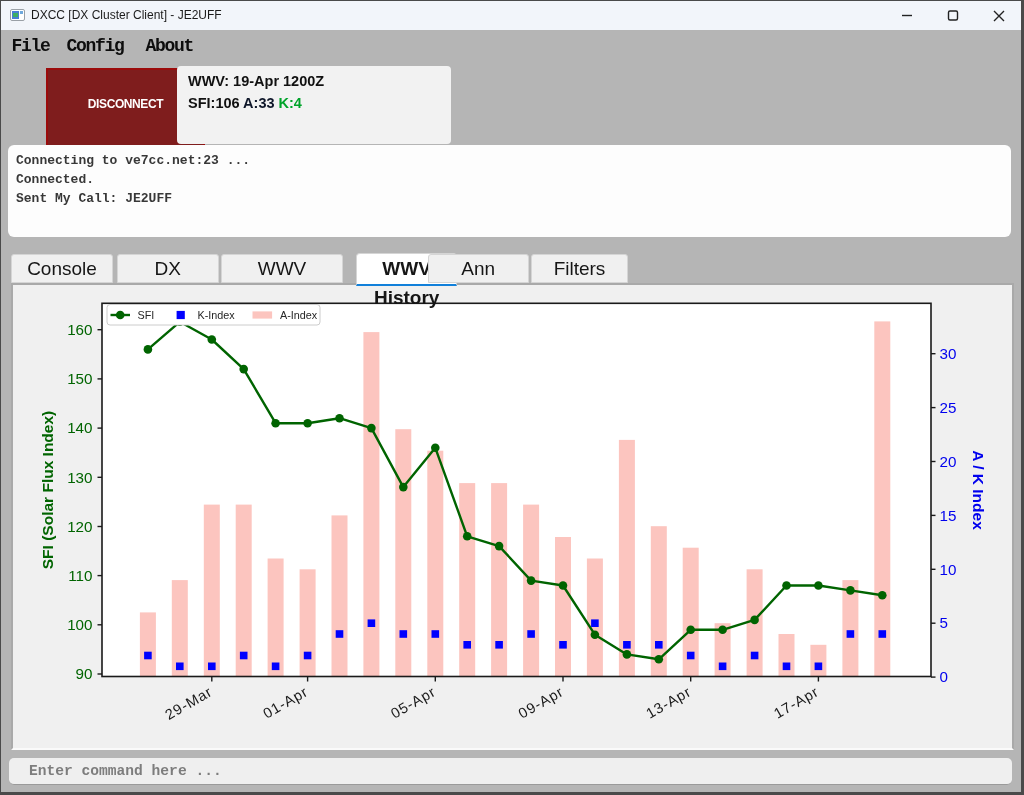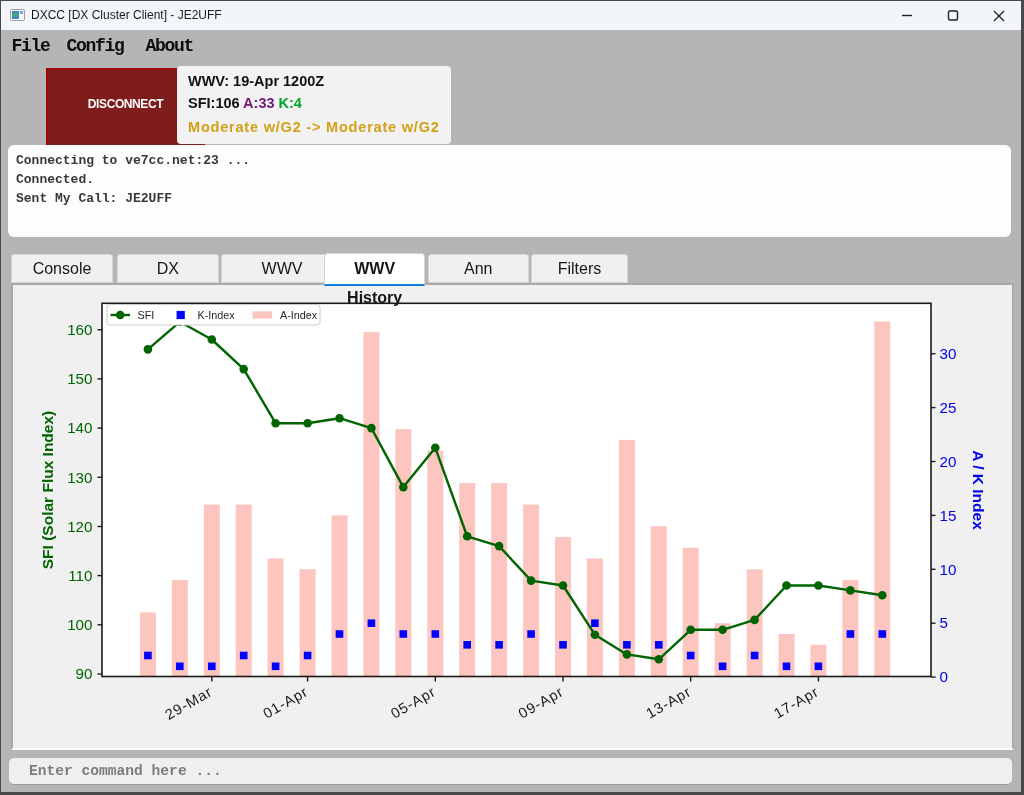--- a/index.html
+++ b/index.html
@@ -14,22 +14,22 @@
 .menu { position:absolute; font-family:"Liberation Mono",monospace; font-weight:bold; font-size:18px; letter-spacing:-1.3px; color:#0d0d0d; top:35px; }
 .redbtn { position:absolute; left:11px; top:67px; width:159px; height:87px; background:#7f1d1d; border:2.5px solid #9b0b0b;
   color:#fff; font-weight:bold; font-size:12px; text-align:center; line-height:69px; letter-spacing:-0.4px;margin-left:34px; }
 .infopanel { position:absolute; left:176px; top:65px; width:274px; height:78px; background:#f2f2f2; border-radius:4px;
   font-size:14.5px; font-weight:bold; color:#111; padding:5px 0 0 11px; white-space:nowrap; }
 .infopanel div { height:21.5px; line-height:21.5px; }
 .infopanel div.l3 { margin-top:2.5px; }
 .console { position:absolute; left:7px; top:144px; width:1003px; height:92px; background:#fdfdfd; border-radius:6px;
   font-family:"Liberation Mono",monospace; font-weight:bold; font-size:13px; color:#383838; padding:6px 0 0 8px; line-height:19px; }
 .tab { position:absolute; top:252.5px; height:29px; background:#f0f0f0; border:1px solid #d5d5d5; border-radius:3px 3px 0 0;
-  text-align:center; font-size:16px; color:#161616; line-height:28.5px; z-index:3; }
-.tab.sel { top:251.5px; height:33px; background:#fff; border-bottom:2.5px solid #1180da; font-weight:bold; line-height:29.5px; border-radius:4px 4px 0 0; }
+  text-align:center; font-size:19px; color:#161616; line-height:28.5px; z-index:3; }
+.tab.sel { top:251.5px; height:33px; background:#fff; border-bottom:2.5px solid #1180da; font-weight:bold; line-height:29.5px; border-radius:4px 4px 0 0;margin-left:32px; }
 .panel { position:absolute; left:10px; top:281.5px; width:1002.5px; height:467px; background:#f0f0f0; border:2px solid #a9a9a9; border-bottom:2.5px solid #fafafa; z-index:1; }
 svg { z-index:2; }
 svg text { font-family:"Liberation Sans",sans-serif; }
 .inputbar { position:absolute; left:8px; top:757px; width:1003px; height:26.5px; background:#efefef; border-radius:5px; border-bottom:1.5px solid #9a9a9a;
   font-family:"Liberation Mono",monospace; font-weight:bold; font-size:14.6px; color:#7d7d7d; line-height:27px; padding-left:20px; }
 </style></head>
 <body>
 <div class="titlebar">
   <div class="ticon">
       <div class="m"></div>
@@ -46,22 +46,21 @@
   <svg class="wbtn" style="left:975px;" width="46" height="29">
       <path d="M18 10 L28 20 M28 10 L18 20" stroke="#222" stroke-width="1.4"></path>
     </svg>
 </div>
 <div class="menu" style="left:10.5px;">File</div>
 <div class="menu" style="left:65.5px;">Config</div>
 <div class="menu" style="left:144.5px;">About</div>
 <div class="redbtn">DISCONNECT</div>
 <div class="infopanel">
     <div>WWV: 19-Apr 1200Z</div>
-    <div>SFI:106 <span style="color:#701a75;">A:33</span> <span style="color:#00a32a;">K:4</span></div>
-    <div class="l3"><span style="color:#d4a017;letter-spacing:0.8px;">Moderate w/G2 -&gt; Moderate w/G2</span></div>
+    <div>SFI:106 <span style="color:#0f172a;">A:33</span> <span style="color:#00a32a;">K:4</span></div>
   </div>
 <div class="console">Connecting to ve7cc.net:23 ...<br>Connected.<br>Sent My Call: JE2UFF</div>
 <div class="panel"></div>
 <div class="tab" style="left:10px;width:102px;">Console</div>
 <div class="tab" style="left:116px;width:101.5px;">DX</div>
 <div class="tab" style="left:220px;width:122px;">WWV</div>
 <div class="tab sel" style="left:323.3px;width:100.7px;">WWV History</div>
 <div class="tab" style="left:427px;width:100.5px;">Ann</div>
 <div class="tab" style="left:530px;width:97px;">Filters</div>
 <svg width="1004" height="466" viewBox="8 281 1004 466" style="position:absolute;left:8px;top:281px;">

